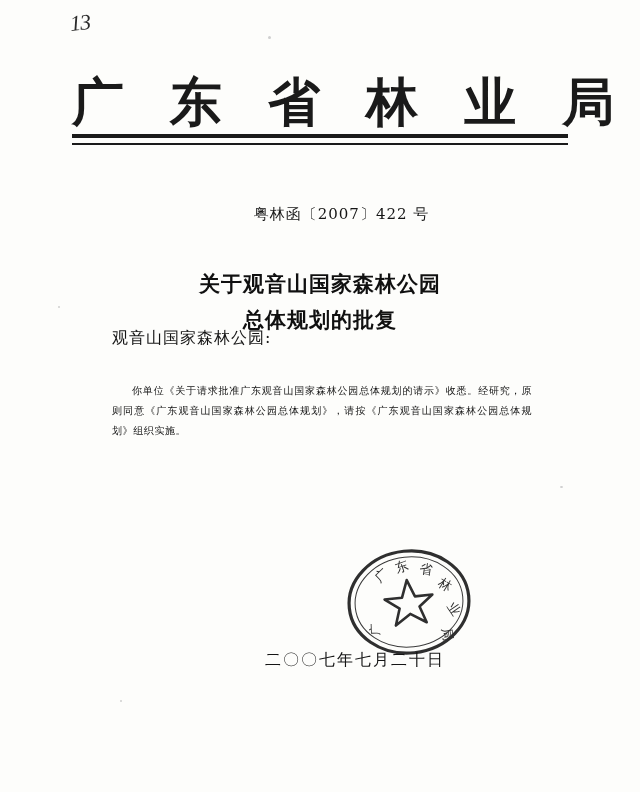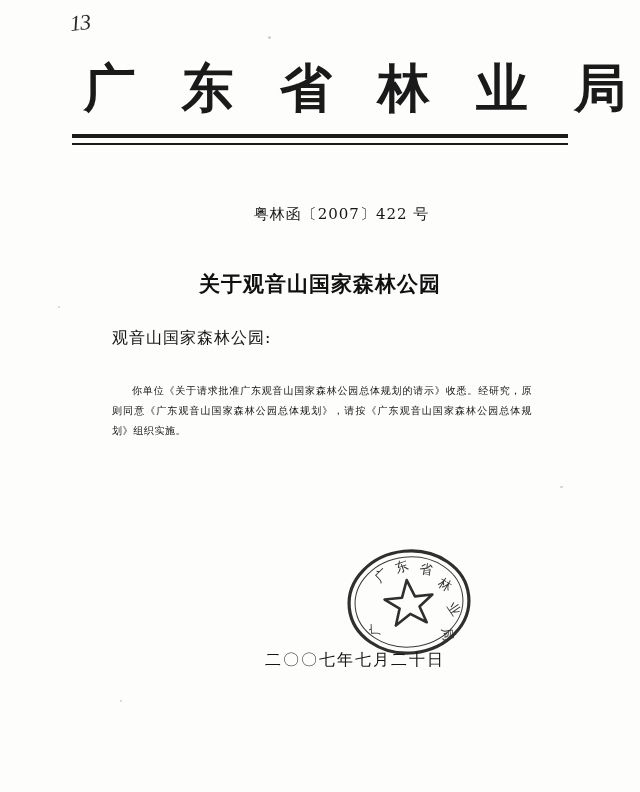--- a/index.html
+++ b/index.html
@@ -33,22 +33,22 @@
     color: #2b2b2b;
     transform: rotate(-6deg);
     letter-spacing: -1px;
   }
 
   
   .masthead {
     position: absolute;
     left: 0;
     right: 0;
-    top: 58px;
-    text-align: right;
+    top: 72px;
+    text-align: center;
     padding-left: 46px;
   }
   .masthead-title {
     font-family: "DejaVu Serif", serif;
     font-size: 52px;
     font-weight: bold;
     letter-spacing: 14px;
     color: #1a1a1a;
     padding-left: 14px;
     line-height: 1.15;
@@ -169,20 +169,21 @@
   <div class="rule-wrap">
     <div class="rule-thick"></div>
     <div class="rule-gap"></div>
     <div class="rule-thin"></div>
   </div>
 
   <div class="doc-number">粤林函〔2007〕422 号</div>
 
   <div class="doc-title">
     <div>关于观音山国家森林公园</div>
+    <div>总体规划的批复</div>
   </div>
 
   <div class="addressee">观音山国家森林公园:</div>
 
   <div class="body-text">你单位《关于请求批准广东观音山国家森林公园总体规划的请示》收悉。经研究，原则同意《广东观音山国家森林公园总体规划》，请按《广东观音山国家森林公园总体规划》组织实施。</div>
 
   <div class="seal">
     <svg width="142" height="116" viewBox="0 0 142 116" aria-hidden="true">
       <g transform="rotate(-6 71 58)">
         <ellipse cx="71" cy="58" rx="60" ry="51" fill="none" stroke="#2f2f2f" stroke-width="3.2"></ellipse>

